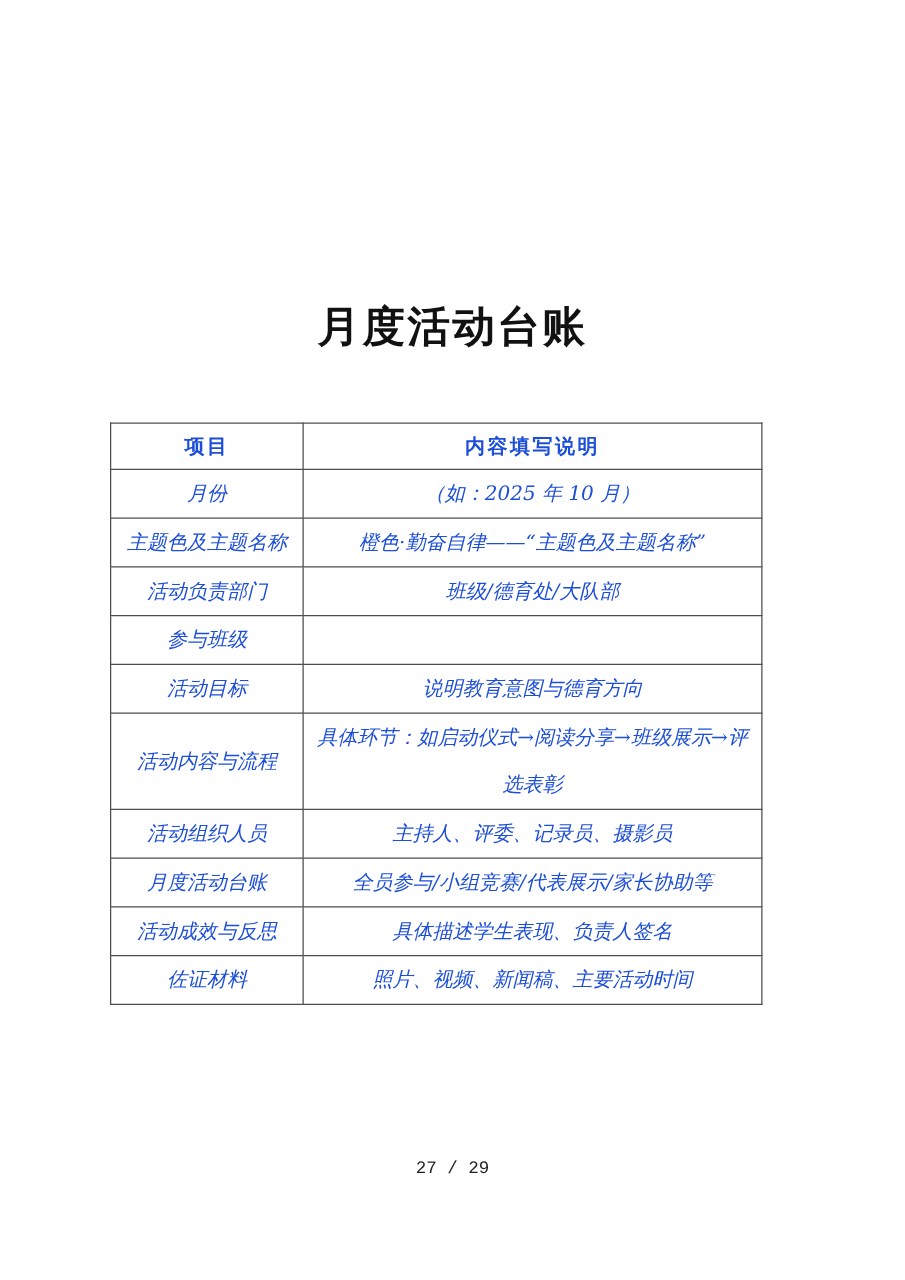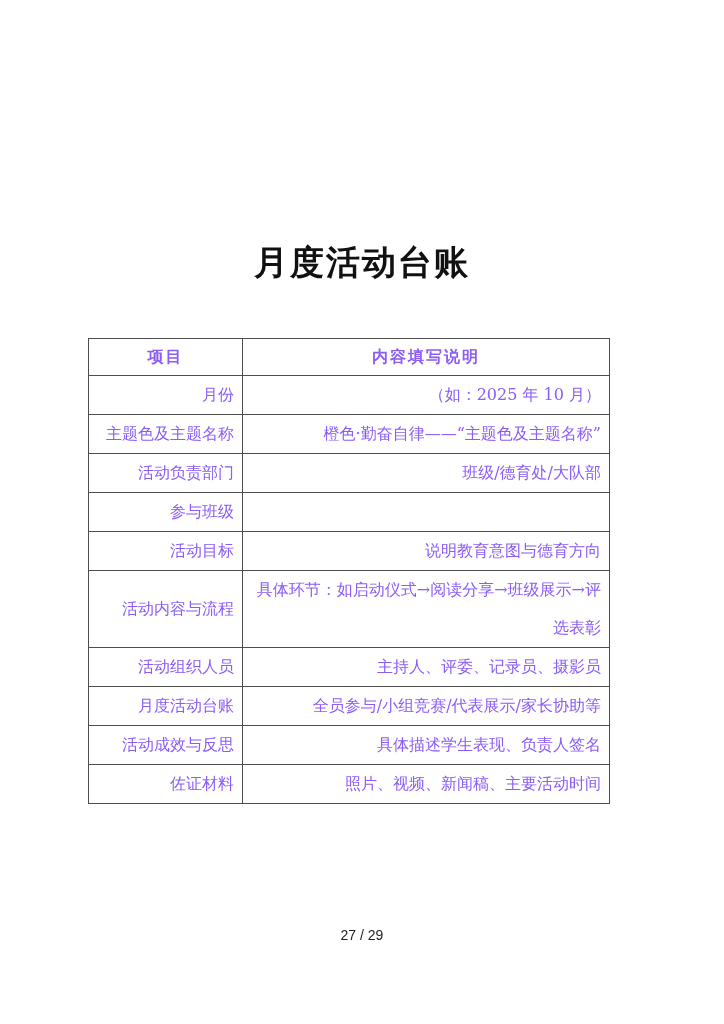--- a/index.html
+++ b/index.html
@@ -36,49 +36,50 @@
     width: 521px;
     border-collapse: collapse;
     table-layout: fixed;
   }
   table.ledger col.c1 { width: 154px; }
   table.ledger col.c2 { width: 367px; }
   table.ledger th,
   table.ledger td {
     border: 1px solid #4d4d4d;
     font-size: 16px;
-    color: #8b5cf6;
+    color: #1d4ed8;
     overflow: hidden;
   }
   table.ledger th {
     height: 36px;
     line-height: 36px;
     text-align: center;
     font-weight: bold;
     letter-spacing: 2px;
     vertical-align: middle;
   }
   table.ledger td {
     height: 38px;
     line-height: 38px;
     padding: 0 8px;
-    text-align: right;
+    text-align: center;
     vertical-align: middle;
     word-break: break-all;
+    font-style: italic;
   }
   .page-number {
     position: absolute;
     top: 925px;
     left: 0;
     width: 100%;
     text-align: center;
     font-size: 14px;
     line-height: 20px;
     color: #1f1f1f;
-    font-family: Liberation Sans, sans-serif;
+    font-family: Liberation Mono, monospace;
   }
 </style>
 </head>
 <body>
 
 <div class="doc-page">
 
   <div class="doc-title">月度活动台账</div>
 
   <table class="ledger">

